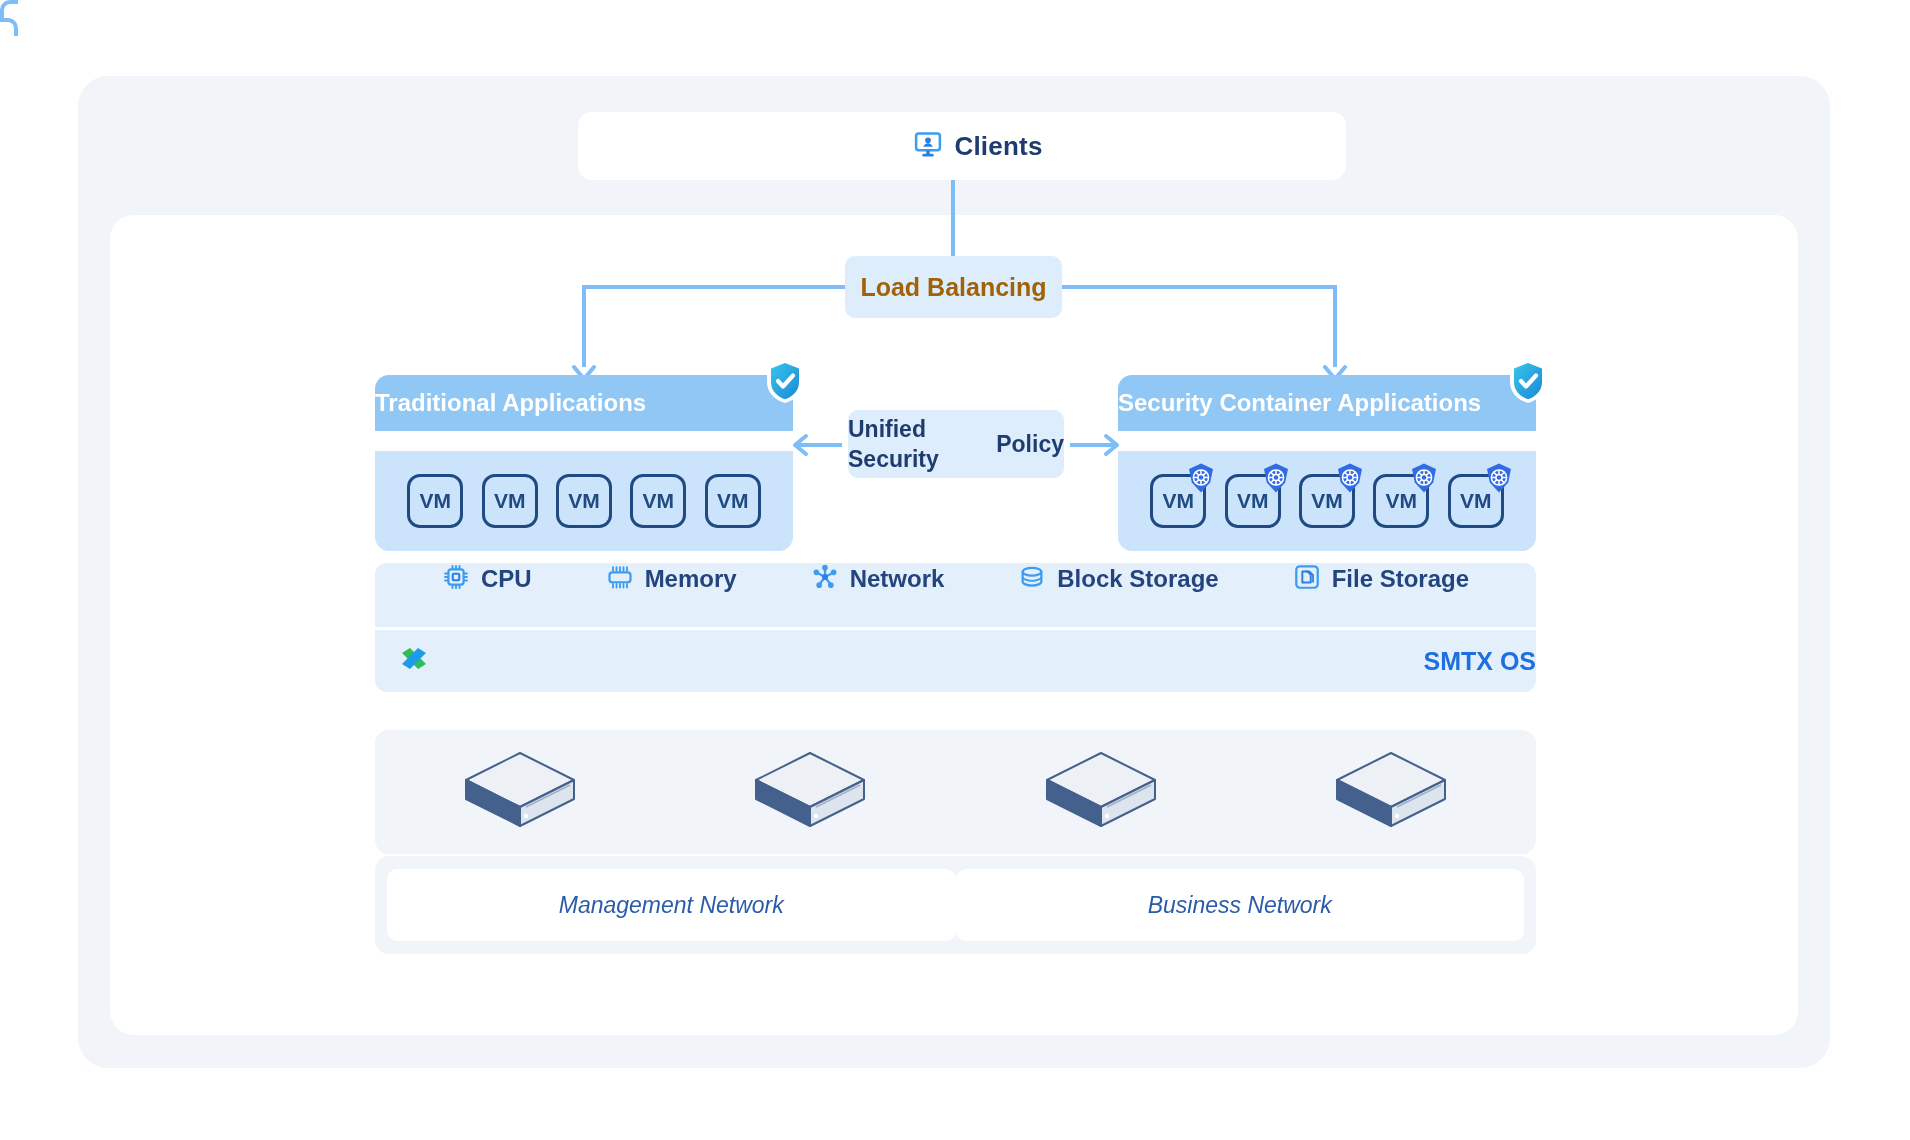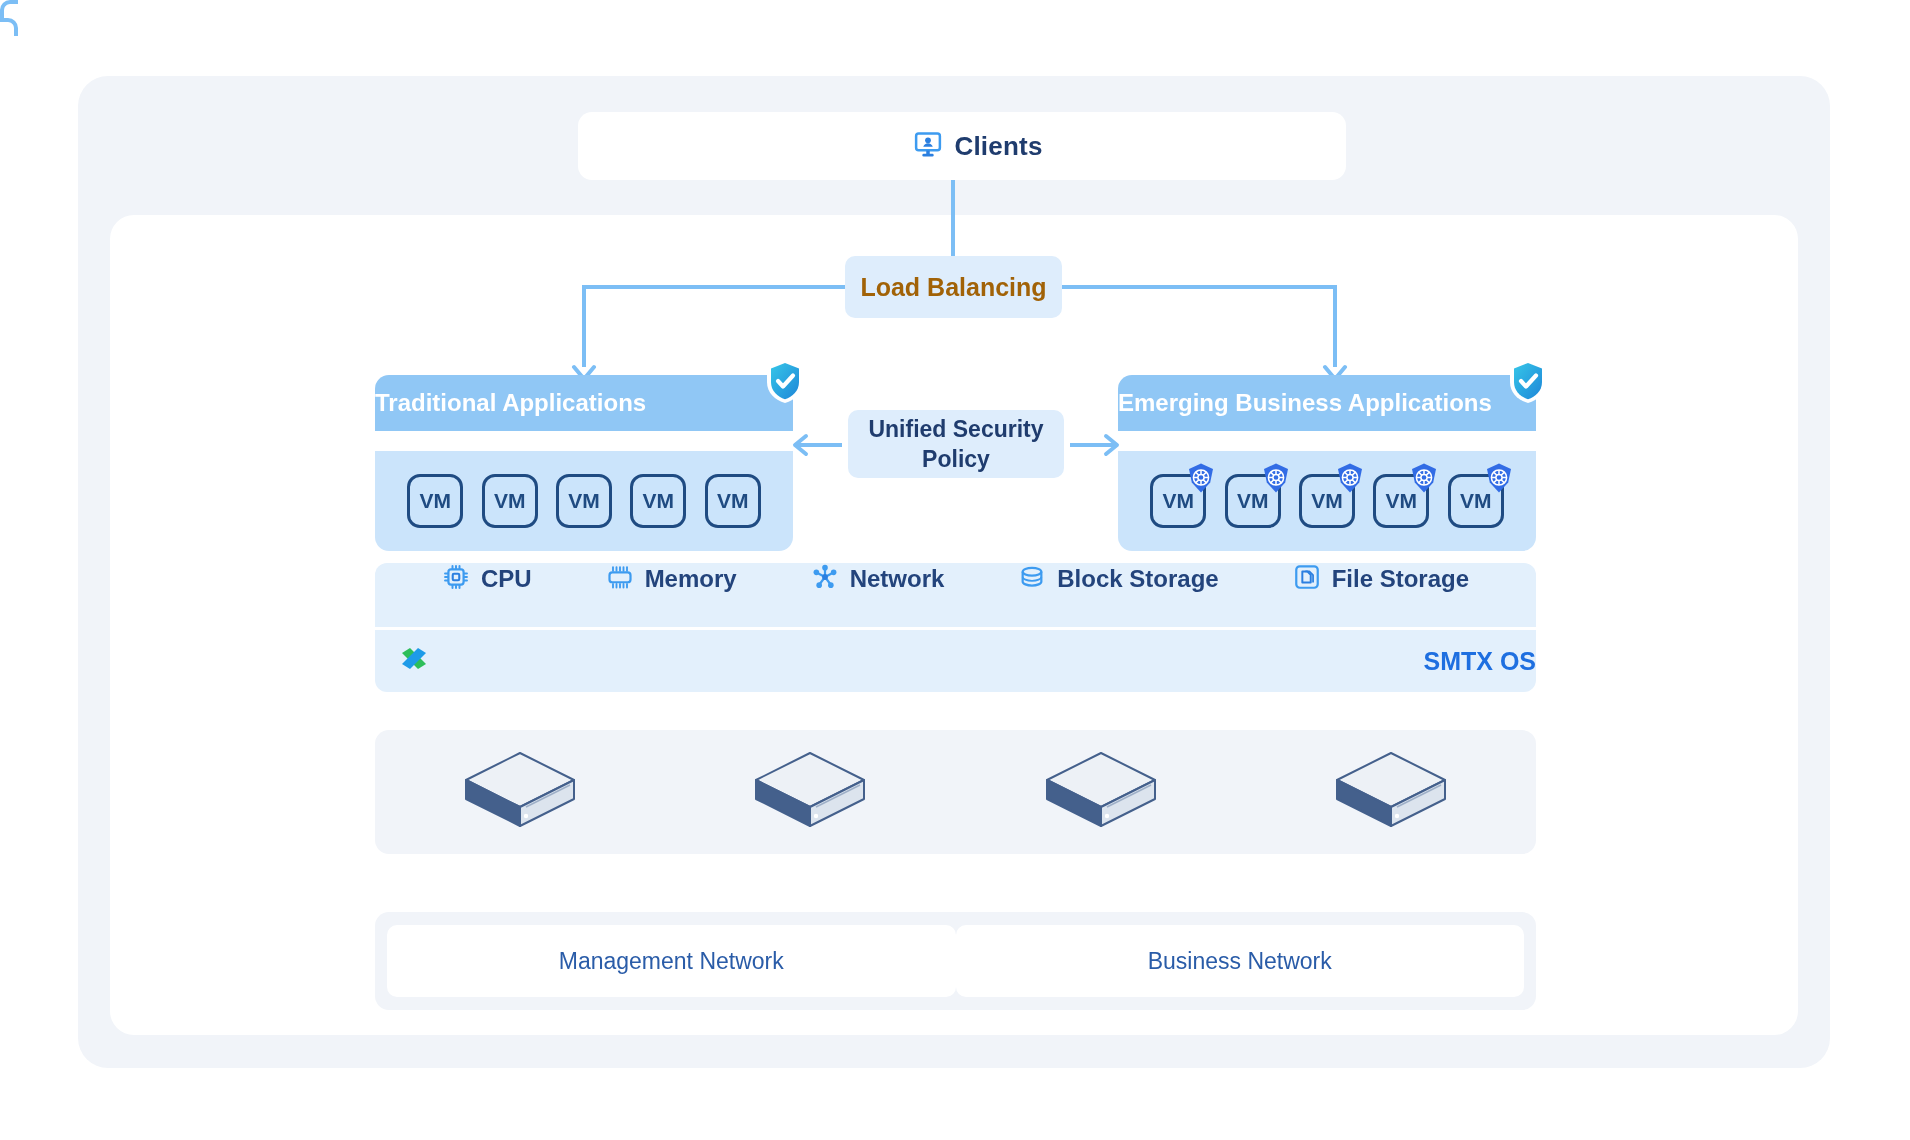--- a/index.html
+++ b/index.html
@@ -77,21 +77,21 @@
   }
   .vm-label { font-size: 21px; font-weight: bold; color: #1F4B82; }
   .k8s { position: absolute; right: -14px; top: -15px; width: 32px; height: 32px; }
   .shield { position: absolute; right: -16px; top: -19px; width: 48px; height: 50px; }
 
   
   .sec-box {
     position: absolute; left: 848px; top: 410px;
     width: 216px; height: 68px;
     background: #DEEDFC; border-radius: 10px;
-    display: flex; flex-direction: column; align-items: center; justify-content: center;
+    display: flex; align-items: center; justify-content: center;
   }
   .sec-line { font-size: 23px; font-weight: bold; color: #1F3C6E; line-height: 30px; }
   .arrow-left  { position: absolute; left: 792px;  top: 432px; width: 52px; height: 26px; }
   .arrow-right { position: absolute; left: 1068px; top: 432px; width: 52px; height: 26px; }
 
   
   .res-bar {
     position: absolute; left: 375px; top: 563px;
     width: 1161px; height: 64px;
     background: #E3F0FC;
@@ -113,24 +113,25 @@
   
   .server-row {
     position: absolute; left: 375px; top: 730px;
     width: 1161px; height: 124px;
     background: #F1F4F9; border-radius: 14px;
     display: flex; align-items: center; justify-content: space-around;
   }
 
   
   .net-row {
-    position: absolute; left: 375px; top: 912px;
+    position: absolute; left: 375px; top: 856px;
     width: 1161px; height: 98px;
     background: #F1F4F9; border-radius: 14px;
     display: flex; align-items: center; justify-content: space-between; padding: 12px 12px;
+    font-style: italic;
   }
   .net-box {
     flex: 1; height: 72px; background: #ffffff; border-radius: 10px;
     display: flex; align-items: center; justify-content: center;
   }
   .net-label { font-size: 23px; color: #2A5CA8; }
 </style>
 </head>
 <body>
 
@@ -206,21 +207,21 @@
           <span class="vm-label">VM</span>
         </div>
       <div class="vm">
           <span class="vm-label">VM</span>
         </div>
     </div>
   </div>
 
   <div class="app-box app-right">
     <div class="app-head">
-      <span class="app-head-label">Emerging Business Applications</span>
+      <span class="app-head-label">Security Container Applications</span>
       <span class="shield">
         <svg width="48" height="50" viewBox="0 0 48 50">
           <defs>
               <linearGradient id="sg2" x1="0" y1="0" x2="1" y2="1">
             <stop offset="0%" stop-color="#36C6E8"></stop>
                 <stop offset="100%" stop-color="#1E86D8"></stop>
           </linearGradient>
             </defs>
           <path d="M24 3 L42 10 V26 C42 37 34 44 24 47 C14 44 6 37 6 26 V10 Z" fill="#ffffff"></path>
           <path d="M24 7 L38 12.5 V26 C38 35 31.5 40.8 24 43.3 C16.5 40.8 10 35 10 26 V12.5 Z" fill="url(#sg2)"></path>

